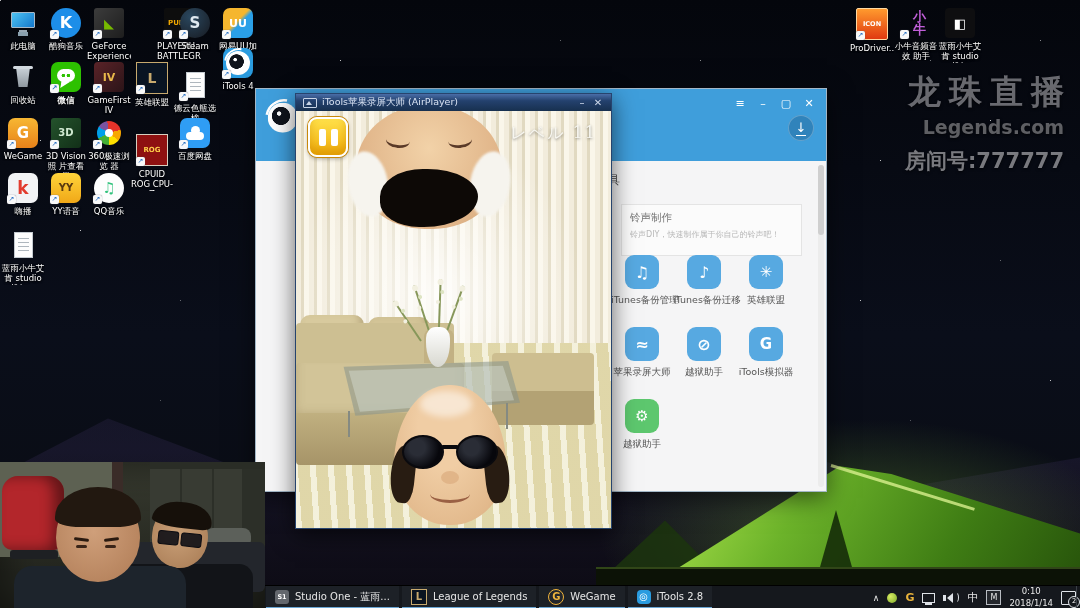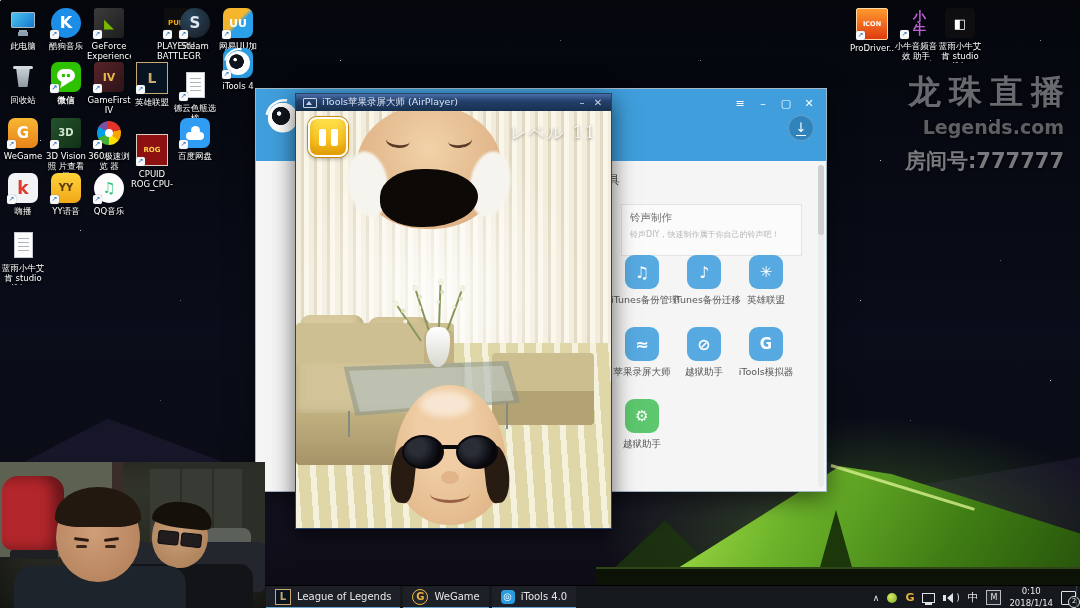--- a/index.html
+++ b/index.html
@@ -576,31 +576,35 @@
       <div class="p1-brow" style="left:18px;transform:rotate(8deg);"></div>
       <div class="p1-brow" style="left:48px;transform:rotate(-8deg);"></div>
       <div class="p1-eye" style="left:20px;"></div>
       <div class="p1-eye" style="left:49px;"></div>
     </div>
   </div>
 
   <div class="tb">
     <div class="tb-apps">
 
+    <div class="tapp">
+          <span class="ticon" style="background: rgb(99, 103, 109); color: rgb(255, 255, 255); font-size: 6.5px; border-radius: 3px;">S1</span>
+          <span class="tlabel2">Studio One - 蓝雨...</span>
+        </div>
         <div class="tapp">
           <span class="ticon" style="background: rgb(10, 20, 32); color: rgb(200, 170, 110); font-size: 10px; border: 1px solid rgb(200, 170, 110);">L</span>
           <span class="tlabel2">League of Legends</span>
         </div>
         <div class="tapp">
           <span class="ticon" style="background: rgb(35, 38, 43); color: rgb(240, 180, 60); font-size: 10px; border-radius: 50%; border: 1px solid rgb(240, 180, 60);">G</span>
           <span class="tlabel2">WeGame</span>
         </div>
         <div class="tapp">
           <span class="ticon" style="background: rgb(42, 156, 224); color: rgb(255, 255, 255); font-size: 10px; border-radius: 4px;">◎</span>
-          <span class="tlabel2">iTools 4.0</span>
+          <span class="tlabel2">iTools 2.8</span>
         </div>
       </div>
     <div class="tray">
       <span class="tr-chev">∧</span>
       <span class="tr-dot"></span>
       <span class="tr-g">G</span>
       <span class="icn-net"></span>
       <span class="icn-vol">
           <i class="vbox"></i>
           <i class="vtri"></i>

